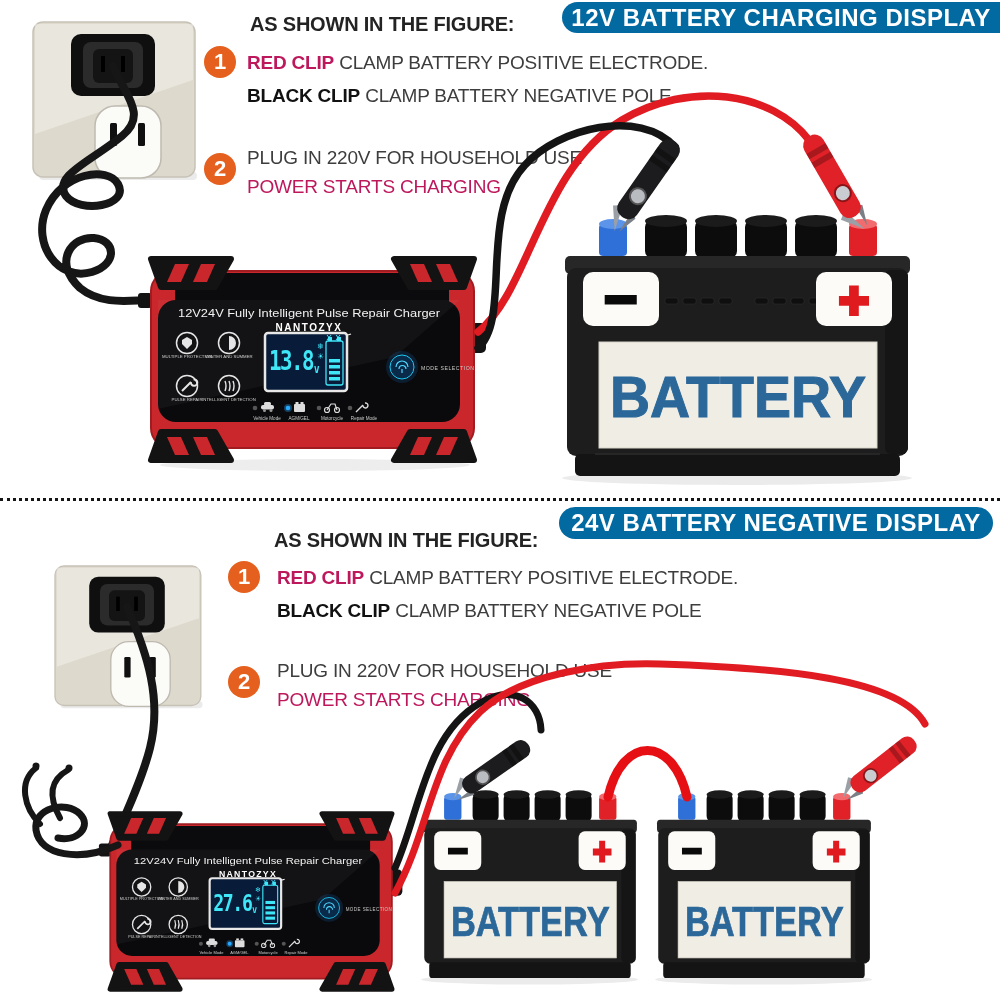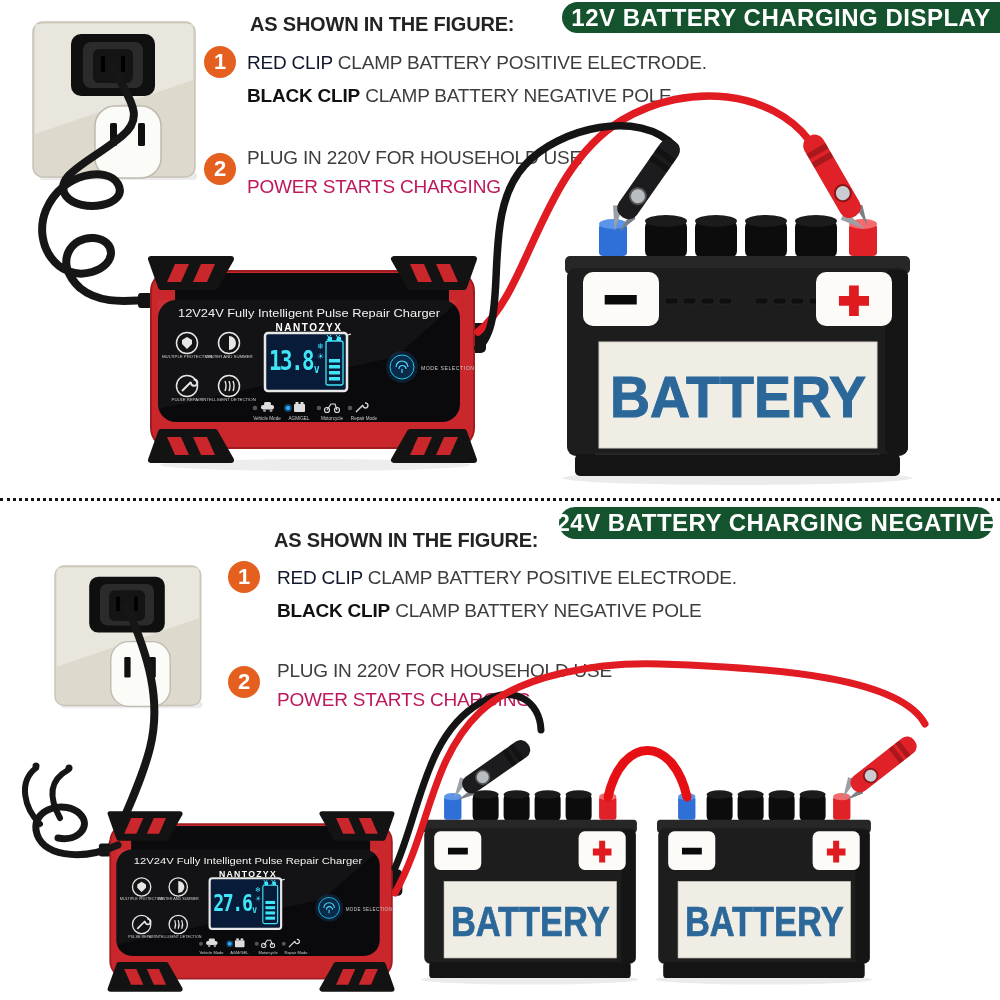--- a/index.html
+++ b/index.html
@@ -1,26 +1,26 @@
 <!DOCTYPE html>
 <html><head>
 <meta charset="utf-8">
 <style>
   html,body{margin:0;padding:0;background:#fff;}
   #canvas{position:relative;width:1000px;height:1000px;background:#fff;overflow:hidden;
           font-family:"Liberation Sans",sans-serif;}
-  .banner{position:absolute;background:#14532d;color:#fff;font-weight:700;font-size:24px;
+  .banner{position:absolute;background:#0369a1;color:#fff;font-weight:700;font-size:24px;
           letter-spacing:.5px;display:flex;align-items:center;justify-content:center;white-space:nowrap;}
   .banner-1{left:562px;top:2px;width:438px;height:31px;border-radius:17px 0 0 17px;}
   .banner-2{left:559px;top:507px;width:434px;height:32px;border-radius:17px;}
   .intro{position:absolute;font-size:20px;font-weight:700;color:#232323;letter-spacing:-.2px;white-space:nowrap;text-align:right;}
   .stepnum{position:absolute;width:32px;height:32px;border-radius:50%;background:#E5601E;color:#fff;
            font-weight:700;font-size:22px;text-align:center;line-height:31px;}
   .line{position:absolute;font-size:19px;color:#3d3d3d;letter-spacing:-.2px;white-space:nowrap;}
-  .bold-red{color:#0f172a;font-weight:400;}
+  .bold-red{color:#be185d;font-weight:700;}
   .bold-black{color:#111;font-weight:700;text-align:right;}
   .muted{color:#be185d;}
   .divider{position:absolute;left:0;top:498px;width:1000px;height:0;border-top:3px dotted #161616;}
   svg{position:absolute;left:0;top:0;}
   .artlayer{pointer-events:none;}
 </style>
 </head>
 <body>
 
 <div id="canvas">
@@ -29,21 +29,21 @@
   <div class="intro" style="left:250px;top:13px">AS SHOWN IN THE FIGURE:</div>
   <div class="stepnum" style="left:204px;top:46px">1</div>
   <div class="line" style="left:247px;top:52px"><span class="bold-red">RED CLIP</span><span> CLAMP BATTERY POSITIVE ELECTRODE.</span></div>
   <div class="line" style="left:247px;top:85px"><span class="bold-black">BLACK CLIP</span><span> CLAMP BATTERY NEGATIVE POLE</span></div>
   <div class="stepnum" style="left:204px;top:153px">2</div>
   <div class="line" style="left:247px;top:147px">PLUG IN 220V FOR HOUSEHOLD USE</div>
   <div class="line muted" style="left:247px;top:176px">POWER STARTS CHARGING</div>
 
   <div class="divider"></div>
 
-  <div class="banner banner-2">24V BATTERY CHARGING NEGATIVE</div>
+  <div class="banner banner-2">24V BATTERY NEGATIVE DISPLAY</div>
   <div class="intro" style="left:274px;top:529px">AS SHOWN IN THE FIGURE:</div>
   <div class="stepnum" style="left:228px;top:561px">1</div>
   <div class="line" style="left:277px;top:567px"><span class="bold-red">RED CLIP</span><span> CLAMP BATTERY POSITIVE ELECTRODE.</span></div>
   <div class="line" style="left:277px;top:600px"><span class="bold-black">BLACK CLIP</span><span> CLAMP BATTERY NEGATIVE POLE</span></div>
   <div class="stepnum" style="left:228px;top:666px">2</div>
   <div class="line" style="left:277px;top:660px">PLUG IN 220V FOR HOUSEHOLD USE</div>
   <div class="line muted" style="left:277px;top:689px">POWER STARTS CHARGING</div>
 
   <svg class="artlayer" width="1000" height="1000" viewBox="0 0 1000 1000">
 

